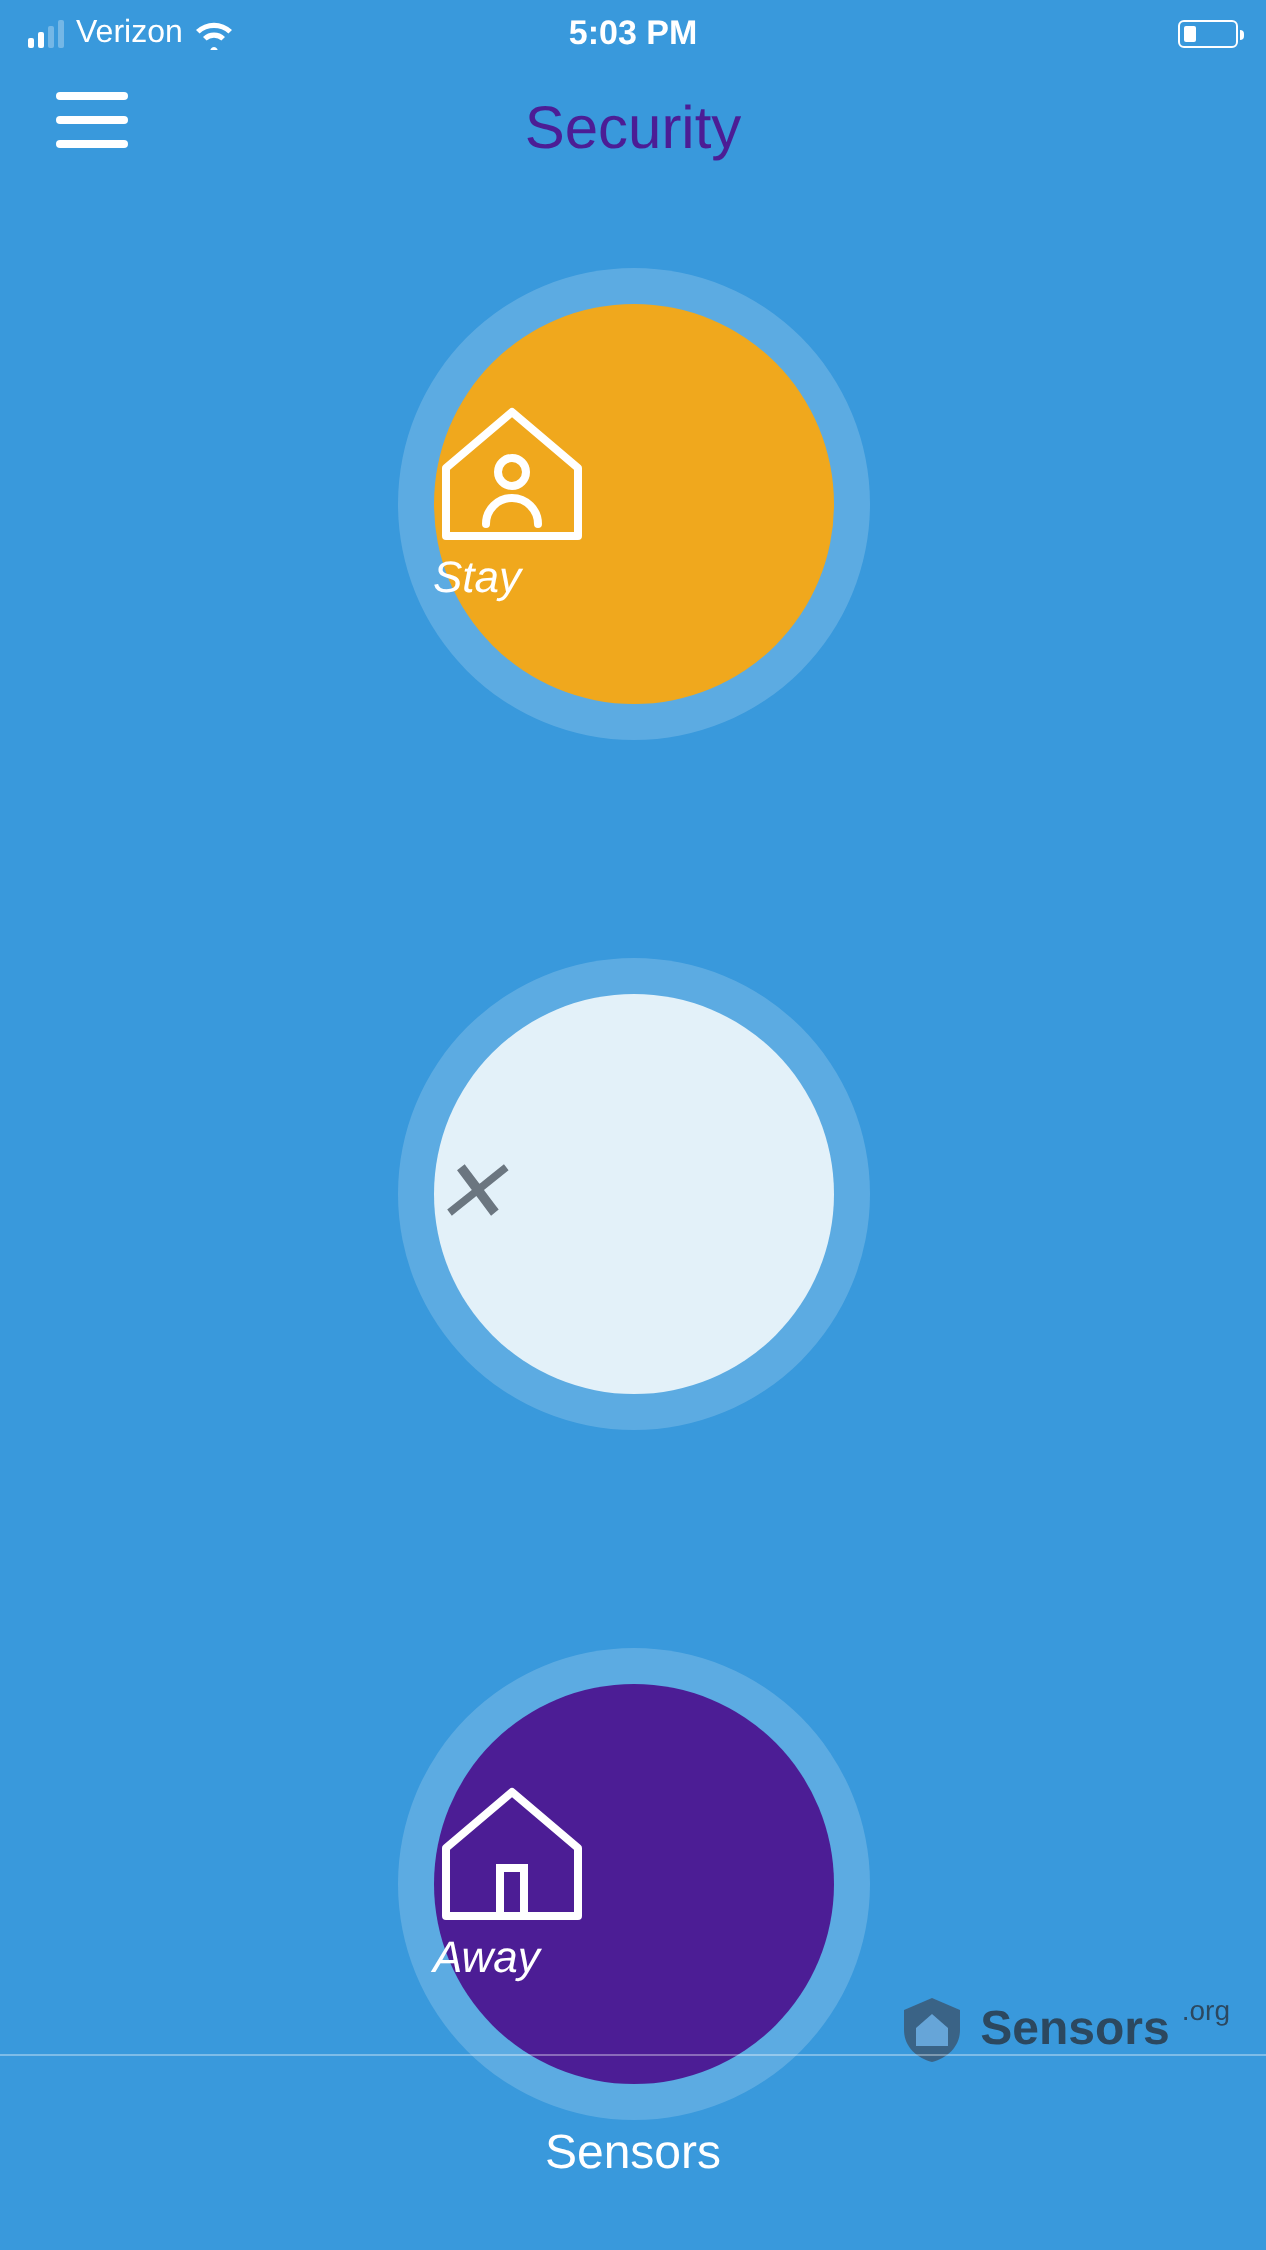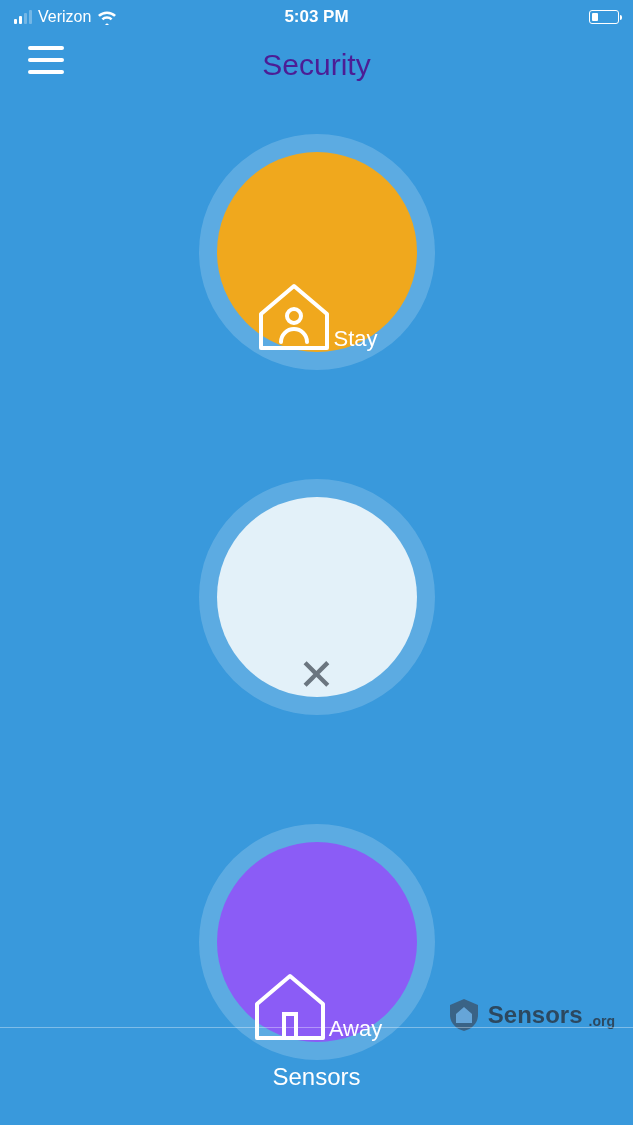--- a/index.html
+++ b/index.html
@@ -130,42 +130,43 @@
       align-items: center;
       padding-top: 60px;
       gap: 145px;
     }
 
     .mode-button {
       width: 200px;
       height: 200px;
       border-radius: 50%;
       display: flex;
-      flex-direction: row;
-      align-items: flex-end;
+      flex-direction: column;
+      align-items: flex-start;
       justify-content: center;
       position: relative;
       cursor: pointer;
+      font-style: italic;
     }
     .mode-button::before {
       content: "";
       position: absolute;
       inset: -18px;
       border-radius: 50%;
       background: rgba(255,255,255,0.18);
       z-index: -1;
     }
     .mode-stay {
       background: #f0a81d;
     }
     .mode-disarm {
       background: #e3f1f9;
     }
     .mode-away {
-      background: #8b5cf6;
+      background: #4c1d95;
     }
     .mode-label {
       color: white;
       font-size: 22px;
       font-weight: 400;
       margin-top: 4px;
     }
     .mode-icon svg {
       display: block;
     }
@@ -205,23 +206,23 @@
       color: #2a3a4a;
       font-size: 24px;
       font-weight: 600;
       display: flex;
       align-items: center;
       gap: 6px;
       opacity: 0.85;
     }
     .watermark .org {
       font-size: 14px;
-      font-weight: 700;
+      font-weight: 400;
       align-self: flex-end;
-      margin-bottom: 4px;
+      margin-bottom: 20px;
     }
     .watermark-icon {
       width: 36px;
       height: 36px;
     }
   </style>
 </head>
 <body>
 
 <div class="status-bar">

